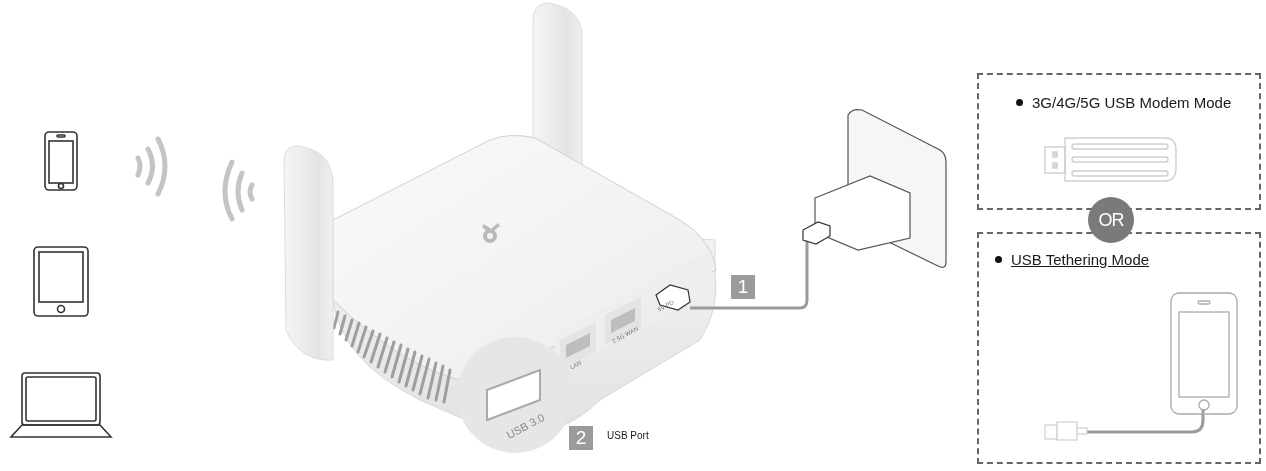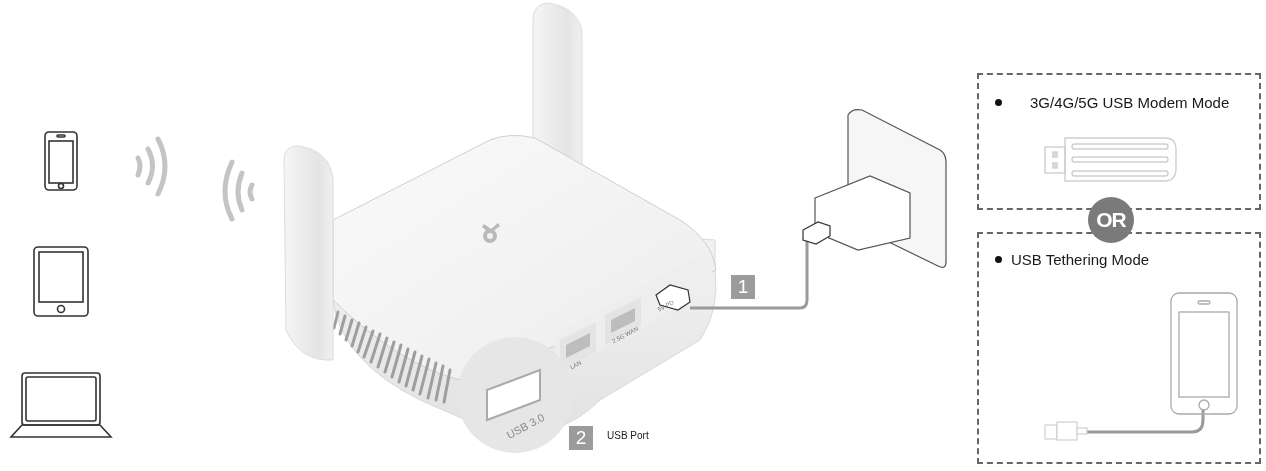--- a/index.html
+++ b/index.html
@@ -3,21 +3,21 @@
 <meta charset="utf-8">
 <style>
   html, body { margin:0; padding:0; background:#ffffff; }
   body { width:1266px; height:471px; position:relative; overflow:hidden;
          font-family:"Liberation Sans", sans-serif; color:#1a1a1a; }
   svg.scene { position:absolute; left:0; top:0; }
   .mode-box { position:absolute; border:2px dashed #666666; box-sizing:border-box; }
   .mode-label { position:absolute; font-size:15px; color:#1a1a1a; white-space:nowrap; display:flex; align-items:center; }
   .mode-label .dot { width:7px; height:7px; border-radius:50%; background:#111; margin-right:9px; display:inline-block; }
   .or-badge { position:absolute; width:46px; height:46px; border-radius:50%; background:#7a7a7a; color:#fff;
-              font-weight:bold; font-size:21px; display:flex; align-items:center; justify-content:center; letter-spacing:-1px; }
+              font-weight:normal; font-size:18px; display:flex; align-items:center; justify-content:center; letter-spacing:-1px; }
   .step-num { position:absolute; background:#9b9b9b; color:#fff; font-size:19px; width:24px; height:24px;
               display:flex; align-items:center; justify-content:center; }
   .step-label { position:absolute; font-size:10px; color:#1a1a1a; white-space:nowrap; }
   .port-label { position:absolute; font-size:6px; color:#777; white-space:nowrap; transform:rotate(-28deg); }
   .usb30 { position:absolute; font-size:11px; color:#8a8a8a; transform:rotate(-28deg); white-space:nowrap; }
 </style>
 </head>
 <body>
 
 <svg class="scene" width="1266" height="471" viewBox="0 0 1266 471">
@@ -160,22 +160,22 @@
 <div class="port-label" style="left:657px;top:303px;">5V PD</div>
 <div class="usb30" style="left:505px;top:420px;">USB 3.0</div>
 
 <div class="step-num" style="left:731px;top:275px;">1</div>
 <div class="step-num" style="left:569px;top:426px;">2</div>
 <div class="step-label" style="left:607px;top:430px;">USB Port</div>
 
 <div class="mode-box" style="left:977px;top:73px;width:284px;height:137px;"></div>
 <div class="mode-box" style="left:977px;top:232px;width:284px;height:232px;"></div>
 
-<div class="mode-label" style="left:995px;top:94px;gap:19px;">
+<div class="mode-label" style="left:1016px;top:94px;">
   <span class="dot"></span>
   <span>3G/4G/5G USB Modem Mode</span>
 </div>
-<div class="mode-label" style="left:995px;top:251px;">
+<div class="mode-label" style="left:995px;top:251px;text-decoration:underline;">
   <span class="dot"></span>
   <span>USB Tethering Mode</span>
 </div>
 
 <div class="or-badge" style="left:1088px;top:197px;">OR</div>
 
 </body></html>

